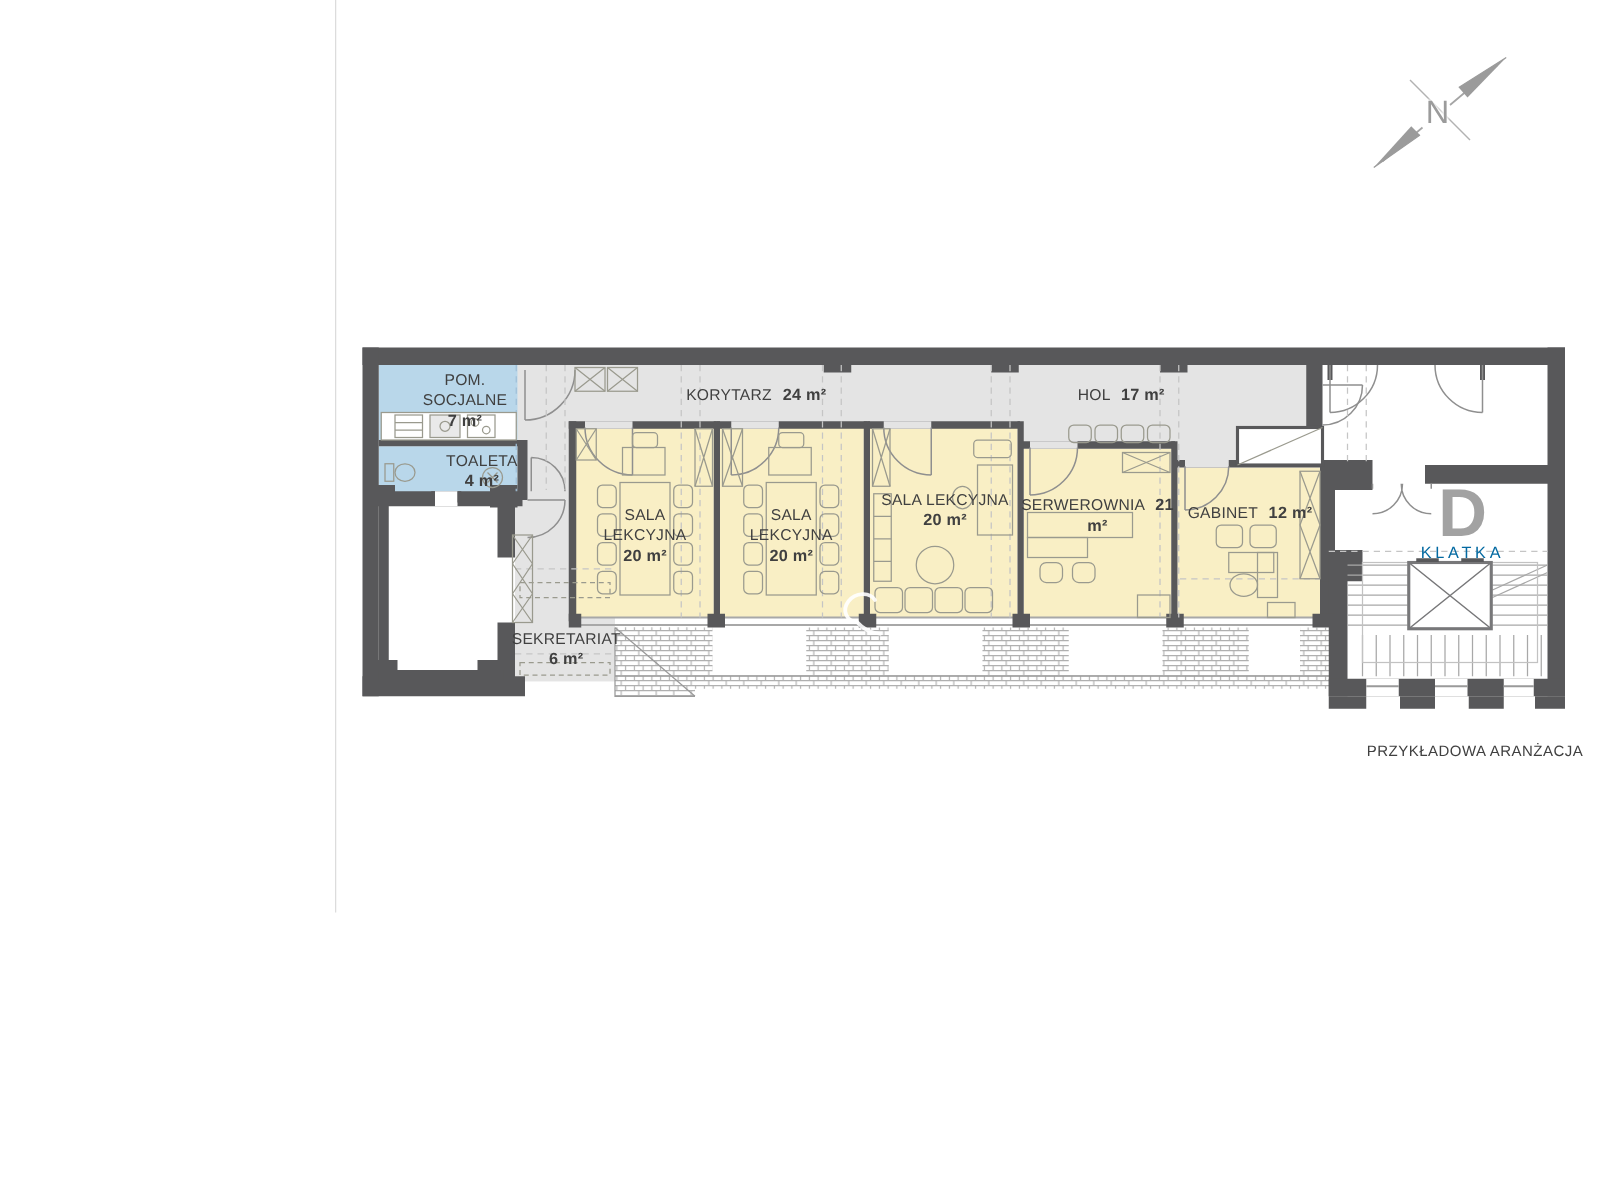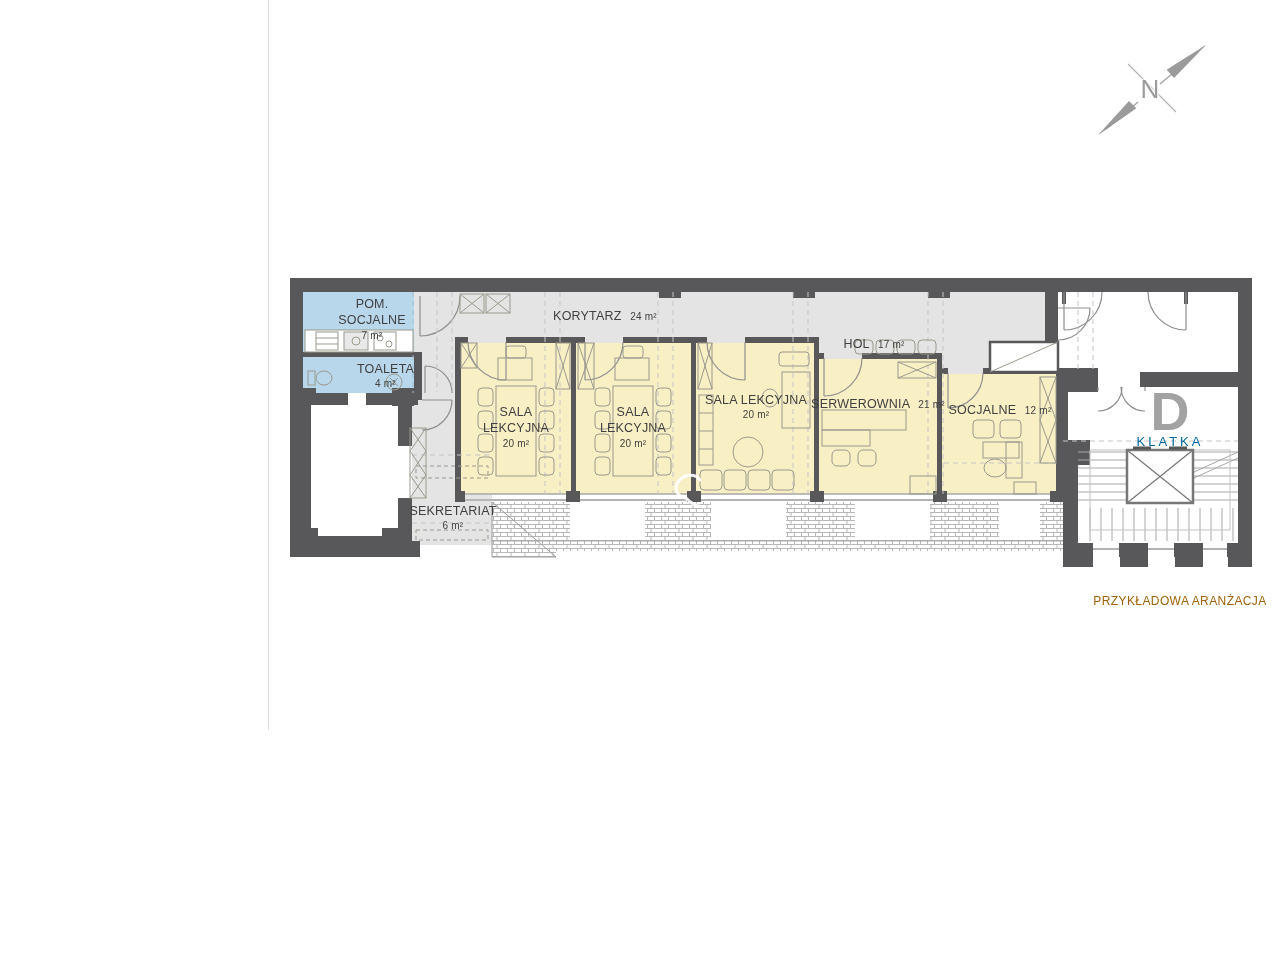--- a/index.html
+++ b/index.html
@@ -3,27 +3,27 @@
 <meta charset="utf-8">
 <style>
   html,body{margin:0;padding:0;background:#ffffff;}
   #stage{position:relative;width:1280px;height:960px;background:#ffffff;overflow:hidden;
          font-family:"Liberation Sans",sans-serif;}
   #plan-svg{position:absolute;left:0;top:0;}
   .divider{position:absolute;left:268px;top:0;width:1px;height:730px;background:#dcdcdc;}
   .lbl{position:absolute;color:#404040;font-size:12.5px;line-height:1.3;text-align:center;
        letter-spacing:.2px;z-index:5;}
   .lbl .nm{font-weight:400;}
-  .lbl .ar{font-weight:400;display:block;font-size:10px;}
+  .lbl .ar{font-weight:700;display:block;font-size:13px;}
   .lbl.inline .ar{display:inline;margin-left:5px;}
   .big-d{position:absolute;color:#a2a2a2;font-weight:700;font-size:54px;line-height:1;
          text-align:center;z-index:5;}
   .klatka{position:absolute;color:#0369a1;font-size:13px;letter-spacing:3px;text-align:center;
           z-index:5;background:transparent;}
-  .caption{position:absolute;color:#a16207;font-size:12px;letter-spacing:.4px;text-align:center;z-index:5;}
+  .caption{position:absolute;color:#404040;font-size:12px;letter-spacing:.4px;text-align:center;z-index:5;}
   .north-n{position:absolute;color:#9b9b9b;font-size:26px;z-index:5;
            text-shadow:0 0 3px #fff,0 0 3px #fff,0 0 3px #fff;}
   .watermark{position:absolute;left:545px;top:418px;width:200px;text-align:center;z-index:6;
              font-family:"DejaVu Serif",serif;font-style:italic;font-size:38px;color:#ffffff;
              letter-spacing:3px;opacity:.92;pointer-events:none;}
 </style>
 </head>
 <body>
 
 <div id="stage">
@@ -330,21 +330,21 @@
   <div class="lbl" style="left:310px;top:361px;width:95px;padding-left:28px;">
     <span class="nm">TOALETA</span>
     <span class="ar">4 m²</span>
   </div>
 
   <div class="lbl inline" style="left:520px;top:308px;width:170px;">
     <span class="nm">KORYTARZ</span>
     <span class="ar">24 m²</span>
   </div>
 
-  <div class="lbl inline" style="left:809px;top:308px;width:130px;margin-top:28px;">
+  <div class="lbl inline" style="left:832px;top:308px;width:130px;">
     <span class="nm">HOL</span>
     <span class="ar">17 m²</span>
   </div>
 
   <div class="lbl" style="left:476px;top:404px;width:80px;">
     <span class="nm">SALA LEKCYJNA</span>
     <span class="ar">20 m²</span>
   </div>
 
   <div class="lbl" style="left:593px;top:404px;width:80px;">
@@ -356,21 +356,21 @@
     <span class="nm">SALA LEKCYJNA</span>
     <span class="ar">20 m²</span>
   </div>
 
   <div class="lbl inline" style="left:808px;top:396px;width:140px;">
     <span class="nm">SERWEROWNIA</span>
     <span class="ar">21 m²</span>
   </div>
 
   <div class="lbl inline" style="left:940px;top:402px;width:120px;">
-    <span class="nm">SOCJALNE</span>
+    <span class="nm">GABINET</span>
     <span class="ar">12 m²</span>
   </div>
 
   <div class="lbl" style="left:402px;top:503px;width:102px;background:rgba(228,228,228,.0);">
     <span class="nm">SEKRETARIAT</span>
     <span class="ar">6 m²</span>
   </div>
 
   <div class="big-d" style="left:1130px;top:384px;width:80px;">D</div>
   <div class="klatka" style="left:1130px;top:434px;width:80px;">KLATKA</div>

